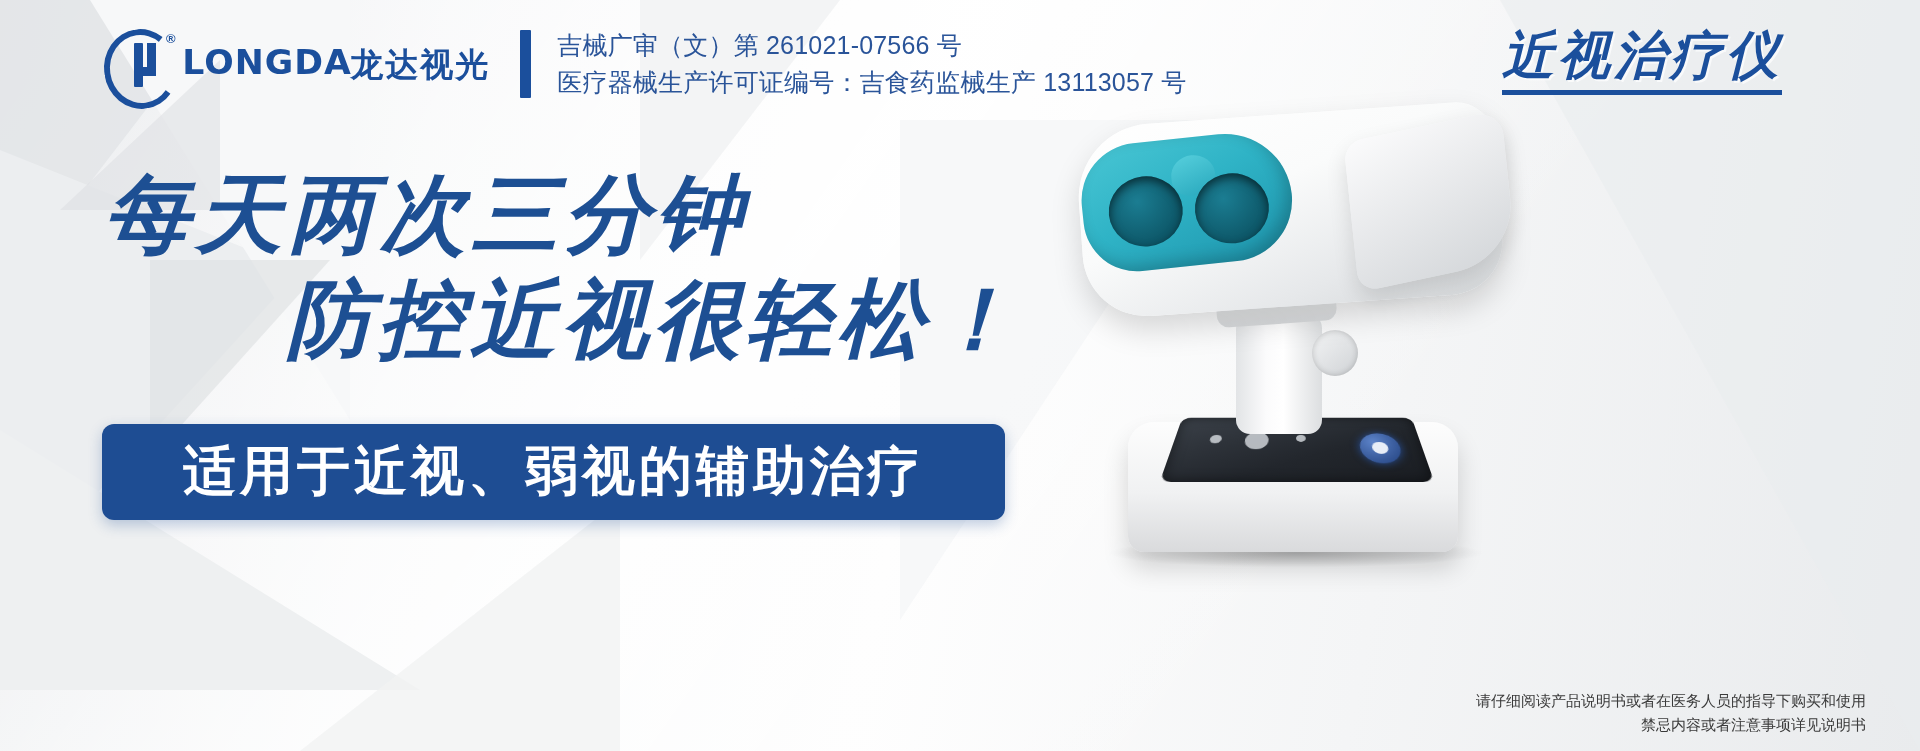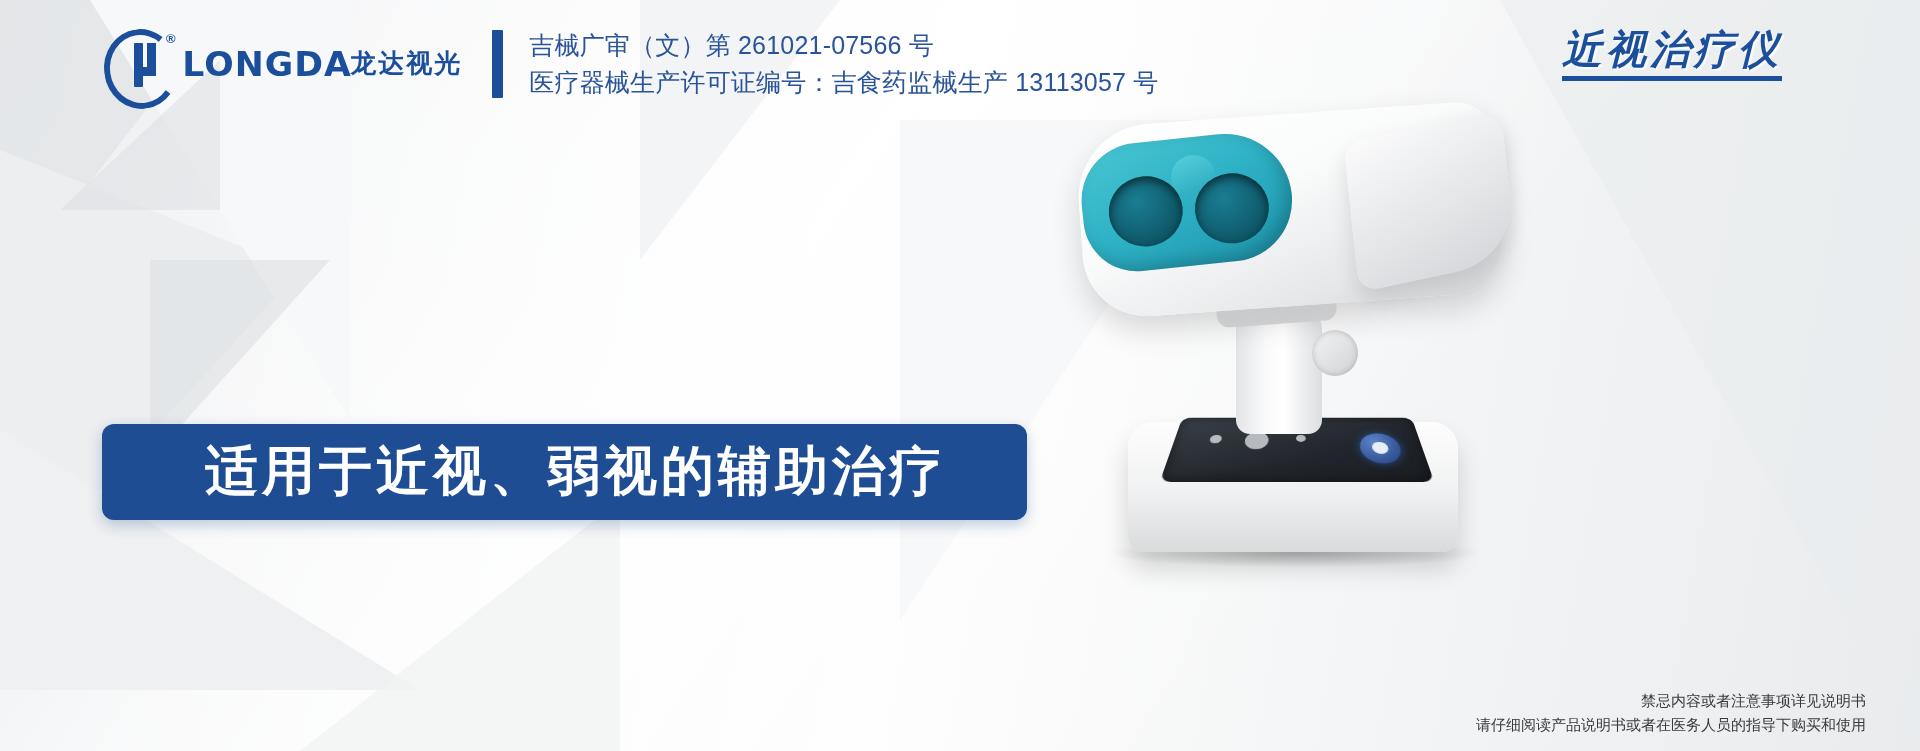--- a/index.html
+++ b/index.html
@@ -46,55 +46,54 @@
     position:absolute;left:47px;top:16px;width:9px;height:33px;background:#1b4f9c;
   }
   .logo-reg{position:absolute;left:66px;top:4px;font-size:13px;color:#1b4f9c;font-weight:bold;}
   .logo-words{margin-left:10px;display:flex;flex-direction:row;justify-content:center;}
   .logo-en{
     font-family:"DejaVu Sans",sans-serif;
     font-weight:bold;font-size:34px;letter-spacing:1px;color:#1b4f9c;line-height:1;
     transform:scaleX(1.02);
   }
   .logo-cn{
-    font-size:26px;font-weight:bold;color:#1b4f9c;line-height:1.05;letter-spacing:2px;margin-top:3px;
+    font-size:33px;font-weight:bold;color:#1b4f9c;line-height:1.05;letter-spacing:2px;margin-top:3px;
   }
   .logo-divider{
     width:11px;height:68px;background:#1b4f9c;margin:0 26px 0 30px;flex:0 0 auto;border-radius:1px;
   }
   .reg-lines{display:flex;flex-direction:column;justify-content:center;gap:2px;}
   .reg-line{
     font-size:25px;color:#2a5499;line-height:1.42;white-space:nowrap;letter-spacing:.2px;
   }
 
   
   .product-title-wrap{position:absolute;right:138px;top:26px;text-align:right;}
   .product-title{
-    font-size:40px;font-weight:bold;color:#1b4f9c;letter-spacing:4px;
+    font-size:52px;font-weight:bold;color:#1b4f9c;letter-spacing:4px;
     font-style:italic;line-height:1.15;white-space:nowrap;
     text-shadow:2px 2px 0 rgba(255,255,255,.7);
   }
   .product-underline{height:5px;background:#1b4f9c;margin-top:4px;width:100%;}
 
   
   .headline{position:absolute;left:104px;top:162px;width:940px;}
   .hl-line{
     font-size:86px;font-weight:bold;font-style:italic;color:#1d4f93;
     letter-spacing:6px;line-height:1.22;white-space:nowrap;
   }
   .hl-1{text-align:left;}
   .hl-2{text-align:right;padding-right:22px;}
 
   
   .callout{
     position:absolute;left:102px;top:424px;width:903px;height:96px;
     background:#1e4d93;border-radius:12px;
     display:flex;align-items:center;justify-content:center;
     box-shadow:0 5px 14px rgba(30,77,147,.28);
-    padding-left:22px;
   }
   .callout-text{
     color:#ffffff;font-size:53px;font-weight:bold;letter-spacing:4px;white-space:nowrap;
   }
 
   
   .device{position:absolute;left:1020px;top:92px;width:600px;height:500px;}
   .dev-base{
     position:absolute;left:108px;top:330px;width:330px;height:130px;
     background:linear-gradient(180deg,#fdfdfd 0%,#f0f1f2 55%,#d9dadc 100%);
@@ -207,20 +206,24 @@
       <div class="reg-line">吉械广审（文）第 261021-07566 号</div>
       <div class="reg-line">医疗器械生产许可证编号：吉食药监械生产 13113057 号</div>
     </div>
   </div>
 
   <div class="product-title-wrap">
     <div class="product-title">近视治疗仪</div>
     <div class="product-underline"></div>
   </div>
 
+  <div class="headline">
+    <div class="hl-line hl-1">每天两次三分钟</div>
+    <div class="hl-line hl-2">防控近视很轻松！</div>
+  </div>
 
   <div class="callout">
     <span class="callout-text">适用于近视、弱视的辅助治疗</span>
   </div>
 
   <div class="device">
     <div class="dev-base-shadow"></div>
     <div class="dev-base"></div>
     <div class="dev-panel">
       <span class="dot d1"></span>
@@ -236,17 +239,17 @@
     <div class="dev-head"></div>
     <div class="dev-head-tail"></div>
     <div class="eye-cup">
       <span class="eye-bridge"></span>
       <span class="eye-hole eh1"></span>
       <span class="eye-hole eh2"></span>
     </div>
   </div>
 
   <div class="disclaimer">
+    <div>请仔细阅读产品说明书或者在医务人员的指导下购买和使用</div>
     <div>禁忌内容或者注意事项详见说明书</div>
-    <div>请仔细阅读产品说明书或者在医务人员的指导下购买和使用</div>
   </div>
 
 </div>
 
 </body></html>

